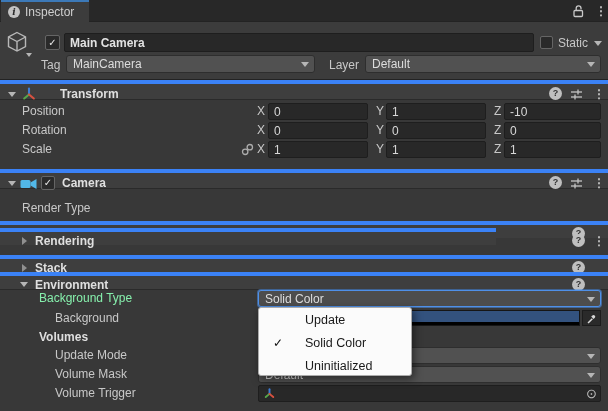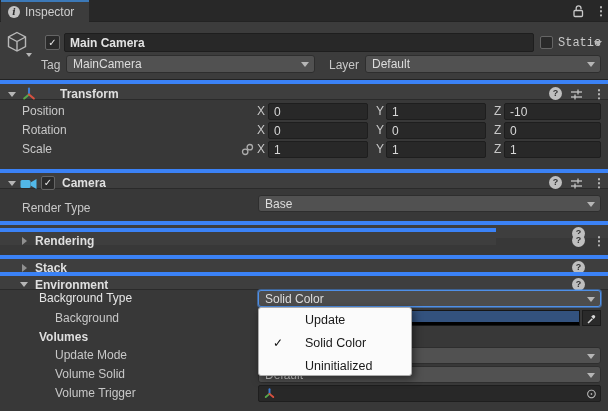--- a/index.html
+++ b/index.html
@@ -63,21 +63,21 @@
     <svg class="abs" style="left:5px;top:8px;" width="24" height="24" viewBox="0 0 24 24">
       <path d="M12 2.5 L20.5 7 V16.5 L12 21 L3.5 16.5 V7 Z" fill="none" stroke="#B8B8B8" stroke-width="1.4"></path>
       <path d="M3.5 7 L12 11.5 L20.5 7 M12 11.5 V21" fill="none" stroke="#B8B8B8" stroke-width="1.4"></path>
     </svg>
     <div class="abs tri-down" style="left:26px;top:31px;border-left-width:3.5px;border-right-width:3.5px;border-top-width:4.5px;"></div>
     <div class="abs cb" style="left:45px;top:13px;width:15px;height:15px;">
       <span>✓</span>
     </div>
     <div class="abs field" style="left:64px;top:11px;width:470px;height:19px;font-weight:bold;color:#E2E2E2;">Main Camera</div>
     <div class="abs cb" style="left:540px;top:14px;width:13px;height:13px;"></div>
-    <span class="abs lbl" style="left:558px;top:14px;font-family:Liberation Mono, monospace;">Static</span>
+    <span class="abs lbl" style="left:558px;top:14px;">Static</span>
     <div class="abs tri-down" style="left:594px;top:19px;"></div>
 
     <span class="abs lbl" style="left:41px;top:36px;">Tag</span>
     <div class="dd" style="left:66px;top:33px;width:249px;height:18px;">
       <span>MainCamera</span>
       <span class="tri-down"></span>
     </div>
     <span class="abs lbl" style="left:329px;top:36px;">Layer</span>
     <div class="dd" style="left:365px;top:33px;width:236px;height:18px;">
       <span>Default</span>
@@ -156,24 +156,20 @@
           <line x1="8" y1="1.5" x2="8" y2="6.5"></line>
         <line x1="1" y1="9" x2="12" y2="9"></line>
           <line x1="5" y1="6.5" x2="5" y2="11.5"></line>
       </g>
     </svg>
     <span class="abs kebab" style="left:593px;top:4px;">⋮</span>
   </div>
 
   <div class="abs" style="left:0;top:195px;width:608px;height:17px;">
     <span class="abs lbl" style="left:22px;top:6px;">Render Type</span>
-    <div class="dd" style="left:258px;top:0;width:343px;height:17px;">
-      <span>Base</span>
-      <span class="tri-down"></span>
-    </div>
   </div>
 
   <div class="abs hdr" style="left:0;top:221px;width:608px;height:17px;">
     <div class="abs tri-right" style="left:22px;top:5px;"></div>
     <span class="abs lbl boldlbl" style="left:35px;top:2px;">Projection</span>
     <div class="abs helpdot" style="left:572px;top:2px;">?</div>
   </div>
   <div class="abs hdr" style="left:0;top:228px;width:496px;height:17px;">
     <div class="abs tri-right" style="left:22px;top:5px;"></div>
     <span class="abs lbl boldlbl" style="left:35px;top:2px;">Rendering</span>
@@ -185,21 +181,21 @@
     <span class="abs lbl boldlbl" style="left:35px;top:2px;">Stack</span>
     <div class="abs helpdot" style="left:572px;top:2px;">?</div>
   </div>
   <div class="abs hdr" style="left:0;top:272px;width:608px;height:18px;border-bottom:1px solid #2A2A2A;">
     <div class="abs tri-down" style="left:20px;top:6px;"></div>
     <span class="abs lbl boldlbl" style="left:35px;top:2px;">Environment</span>
     <div class="abs helpdot" style="left:572px;top:2px;">?</div>
   </div>
 
   <div class="abs" style="left:0;top:290px;width:608px;height:17px;">
-    <span class="abs lbl" style="left: 39px; top: 1px; color: #e5e5e5;">Background Type</span>
+    <span class="abs lbl" style="left: 39px; top: 1px; color: #86efac;">Background Type</span>
     <div class="dd focus" style="left:258px;top:0;width:343px;height:17px;">
       <span>Solid Color</span>
       <span class="tri-down"></span>
     </div>
   </div>
 
   <div class="abs" style="left:0;top:310px;width:608px;height:16px;">
     <span class="abs lbl" style="left:55px;top:1px;">Background</span>
     <div class="swatch-wrap" style="left:258px;top:0;width:322px;height:16px;border:1px solid #161616;">
       <div style="position: absolute; left: 0px; top: 0px; width: 100%; height: 11px; background-color: rgb(51, 82, 126);"></div>
@@ -218,21 +214,21 @@
   </div>
 
   <div class="abs" style="left:0;top:347px;width:608px;height:17px;">
     <span class="abs lbl" style="left:55px;top:1px;">Update Mode</span>
     <div class="dd" style="left:258px;top:0;width:343px;height:17px;">
       <span class="tri-down"></span>
     </div>
   </div>
 
   <div class="abs" style="left:0;top:366px;width:608px;height:17px;">
-    <span class="abs lbl" style="left:55px;top:1px;">Volume Solid</span>
+    <span class="abs lbl" style="left:55px;top:1px;">Volume Mask</span>
     <div class="dd" style="left:258px;top:0;width:343px;height:17px;">
       <span>Default</span>
       <span class="tri-down"></span>
     </div>
   </div>
 
   <div class="abs" style="left:0;top:385px;width:608px;height:17px;">
     <span class="abs lbl" style="left:55px;top:1px;">Volume Trigger</span>
     <div class="abs field" style="left:258px;top:0;width:343px;height:17px;padding-right:20px;gap:4px;">
       <svg width="11" height="11" viewBox="0 0 14 14">

